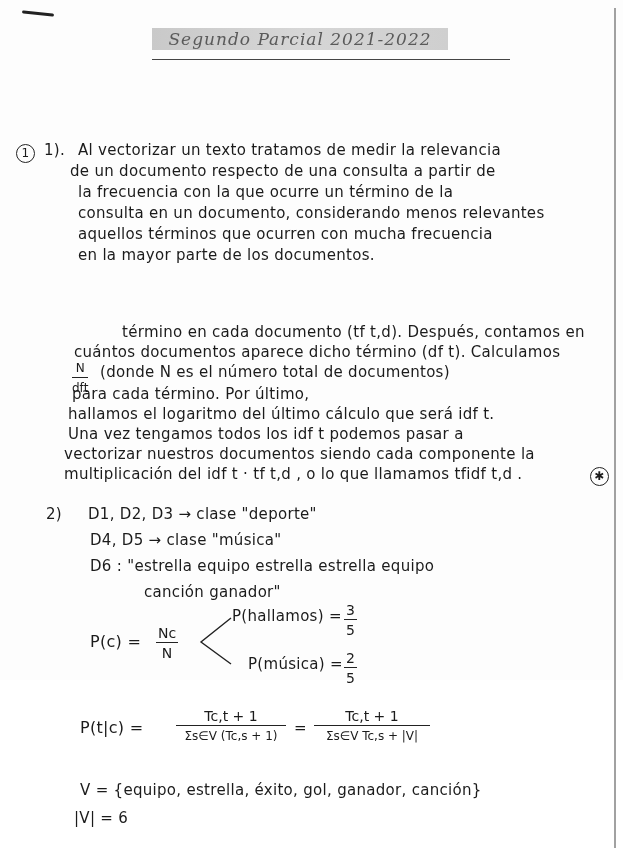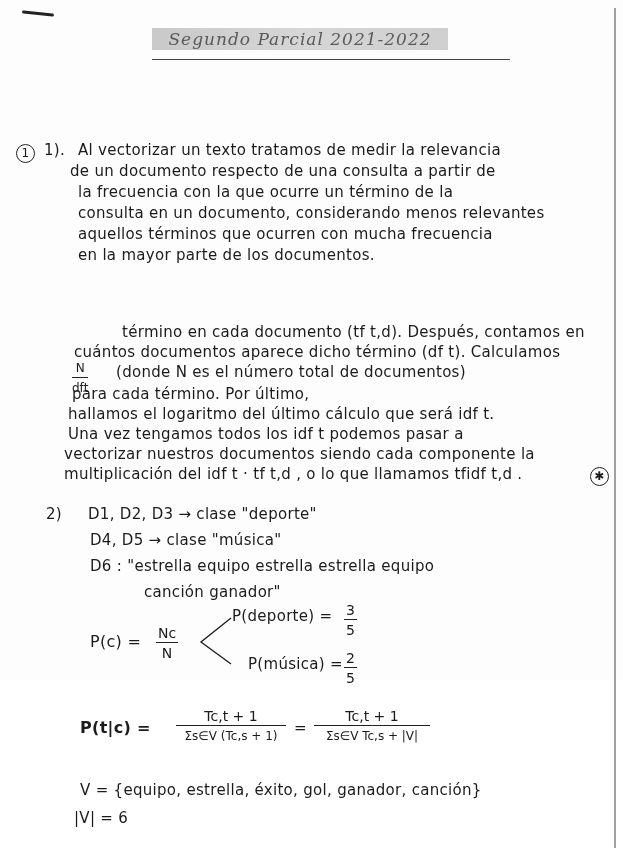--- a/index.html
+++ b/index.html
@@ -40,21 +40,21 @@
   <div class="hw" style="left:78px;top:203px;">consulta en un documento, considerando menos relevantes</div>
   <div class="hw" style="left:78px;top:224px;">aquellos términos que ocurren con mucha frecuencia</div>
   <div class="hw" style="left:78px;top:245px;">en la mayor parte de los documentos.</div>
 
   <div class="hw" style="left:74px;top:322px;margin-left:48px;">término en cada documento (tf t,d). Después, contamos en</div>
   <div class="hw" style="left:74px;top:342px;">cuántos documentos aparece dicho término (df t). Calculamos</div>
   <div class="frac small" style="left:72px;top:360px;">
     <span class="num">N</span>
     <span class="den">dft</span>
   </div>
-  <div class="hw" style="left:116px;top:362px;">(donde N es el número total de documentos)</div>
+  <div class="hw" style="left:100px;top:362px;">(donde N es el número total de documentos)</div>
   <div class="hw" style="left:72px;top:384px;">para cada término. Por último,</div>
   <div class="hw" style="left:68px;top:404px;">hallamos el logaritmo del último cálculo que será idf t.</div>
   <div class="hw" style="left:68px;top:424px;">Una vez tengamos todos los idf t podemos pasar a</div>
   <div class="hw" style="left:64px;top:444px;">vectorizar nuestros documentos siendo cada componente la</div>
   <div class="hw" style="left:64px;top:464px;text-align:right;">multiplicación del idf t · tf t,d , o lo que llamamos tfidf t,d .</div>
   <div class="hw" style="left:590px;top:465px;">
     <span class="circ">✱</span>
   </div>
 
   <div class="hw" style="left:46px;top:504px;">2)</div>
@@ -64,32 +64,32 @@
   <div class="hw" style="left:144px;top:582px;">canción ganador"</div>
 
   <div class="hw" style="left:90px;top:632px;font-size:16px;">P(c) =</div>
   <div class="frac" style="left:156px;top:625px;">
     <span class="num">Nc</span>
     <span class="den">N</span>
   </div>
   <svg class="branch" viewBox="0 0 36 50">
     <path d="M34 2 L4 26 L34 48" fill="none" stroke="#222" stroke-width="1.4"></path>
   </svg>
-  <div class="hw" style="left:232px;top:606px;">P(deporte) =</div>
+  <div class="hw" style="left:232px;top:606px;">P(hallamos) =</div>
   <div class="frac" style="left:344px;top:602px;">
     <span class="num">3</span>
     <span class="den">5</span>
   </div>
   <div class="hw" style="left:248px;top:654px;">P(música) =</div>
   <div class="frac" style="left:344px;top:650px;">
     <span class="num">2</span>
     <span class="den">5</span>
   </div>
 
-  <div class="hw" style="left:80px;top:718px;font-size:16px;font-weight:bold;">P(t|c) =</div>
+  <div class="hw" style="left:80px;top:718px;font-size:16px;">P(t|c) =</div>
   <div class="frac" style="left:176px;top:708px;width:110px;">
     <span class="num">Tc,t + 1</span>
     <span class="den small">Σs∈V (Tc,s + 1)</span>
   </div>
   <div class="hw" style="left:294px;top:718px;">=</div>
   <div class="frac" style="left:314px;top:708px;width:116px;">
     <span class="num">Tc,t + 1</span>
     <span class="den small">Σs∈V Tc,s + |V|</span>
   </div>
 

